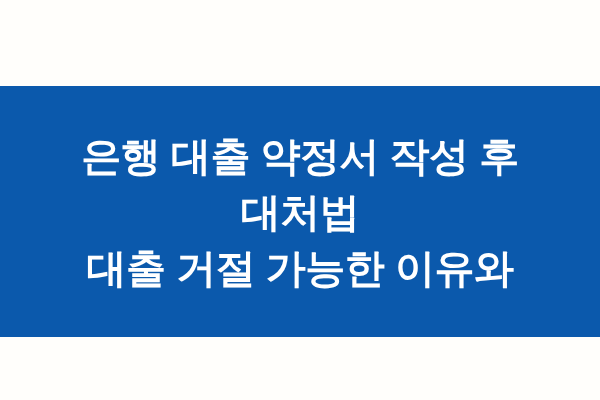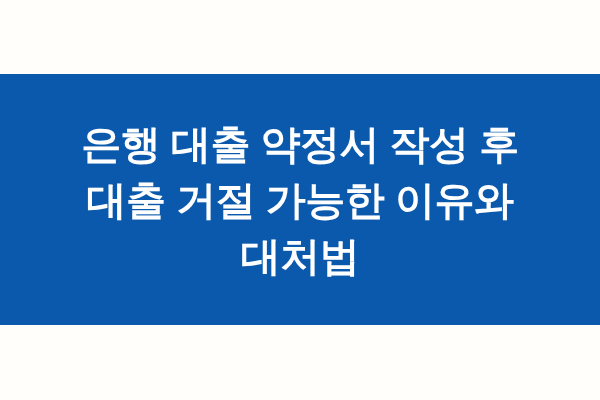--- a/index.html
+++ b/index.html
@@ -14,21 +14,21 @@
   }
   #canvas {
     position: relative;
     width: 600px;
     height: 400px;
     background: #fffefb;
   }
   #banner {
     position: absolute;
     left: 0;
-    top: 74px;
+    top: 86px;
     width: 600px;
     height: 251px;
     background: #0b59ac;
     display: flex;
     align-items: center;
     justify-content: center;
     box-sizing: border-box;
   }
   #title-block {
     width: 100%;
@@ -49,19 +49,19 @@
 </style>
 </head>
 <body>
 
 <div id="canvas">
 
   <div id="banner">
 
     <div id="title-block">
       <span class="title-line">은행 대출 약정서 작성 후</span>
+      <span class="title-line">대처법</span>
       <span class="title-line">대출 거절 가능한 이유와</span>
-      <span class="title-line">대처법</span>
     </div>
 
   </div>
 
 </div>
 
 </body></html>

